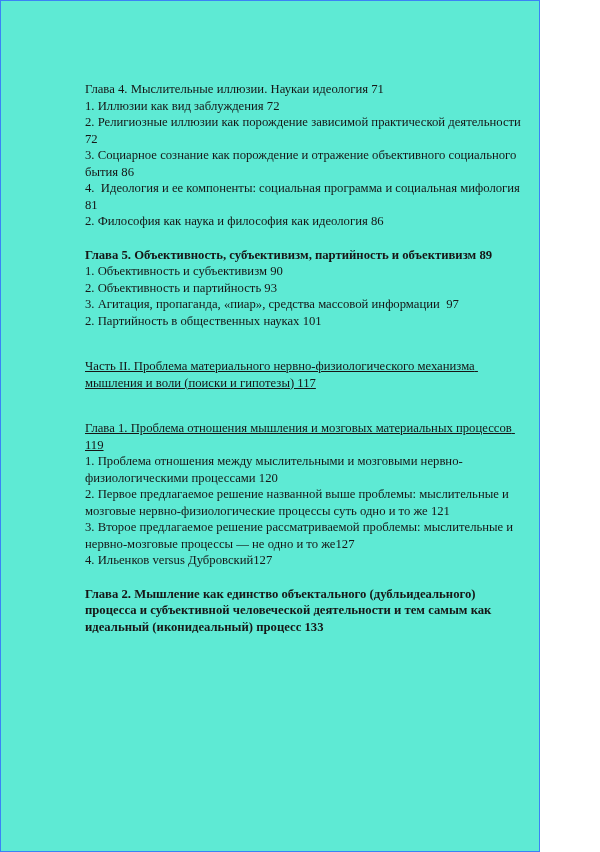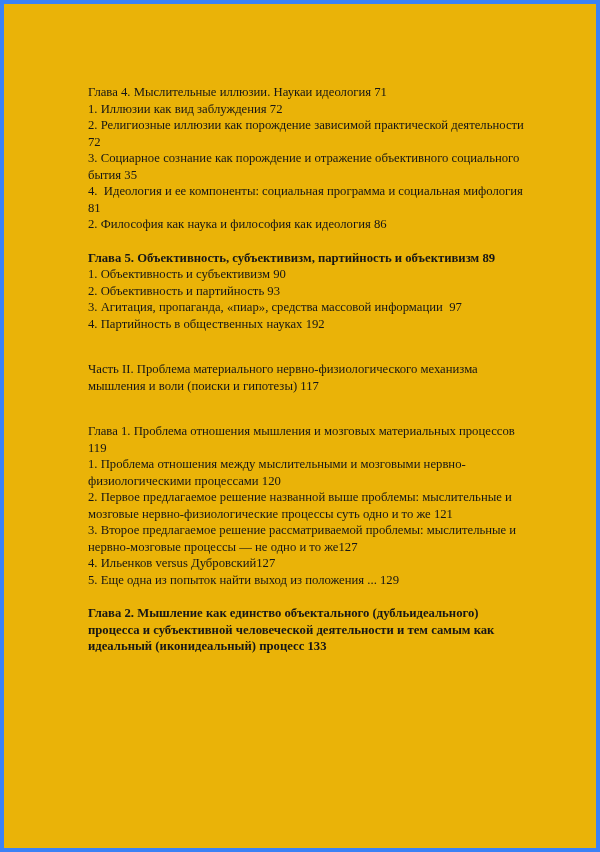--- a/index.html
+++ b/index.html
@@ -2,71 +2,70 @@
 <html><head>
 <meta charset="utf-8">
 <style>
   html, body {
     margin: 0;
     padding: 0;
     background: #ffffff;
   }
   .page {
     position: relative;
-    width: 600px;
+    width: 540px;
     height: 852px;
-    background: #eab308;
+    background: #5eead4;
     box-sizing: border-box;
-    border: 4px solid #3b82f6;
+    border: 1px solid #3b82f6;
     overflow: hidden;
     font-family: "Liberation Serif", "DejaVu Serif", serif;
     color: #161616;
   }
   .toc {
     position: absolute;
     top: 80px;
     left: 84px;
     width: 438px;
   }
   .toc p {
     margin: 0;
     padding: 0;
     font-size: 12.7px;
     line-height: 16.5px;
     white-space: pre-wrap;
     text-align: left;
   }
   
   .gap-md { margin-top: 17px !important; font-weight: bold; }
-  .gap-lg { margin-top: 29px !important; }
+  .gap-lg { margin-top: 29px !important; text-decoration: underline; }
 </style>
 </head>
 <body>
 
 <div class="page">
   <div class="toc">
 
     <p>Глава 4. Мыслительные иллюзии. Наукаи идеология 71</p>
     <p>1. Иллюзии как вид заблуждения 72</p>
     <p>2. Религиозные иллюзии как порождение зависимой практической деятельности 72</p>
-    <p>3. Социарное сознание как порождение и отражение объективного социального бытия 35</p>
+    <p>3. Социарное сознание как порождение и отражение объективного социального бытия 86</p>
     <p>4.  Идеология и ее компоненты: социальная программа и социальная мифология 81</p>
     <p>2. Философия как наука и философия как идеология 86</p>
 
     <p class="gap-md">Глава 5. Объективность, субъективизм, партийность и объективизм 89</p>
     <p>1. Объективность и субъективизм 90</p>
     <p>2. Объективность и партийность 93</p>
     <p>3. Агитация, пропаганда, «пиар», средства массовой информации  97</p>
-    <p>4. Партийность в общественных науках 192</p>
+    <p>2. Партийность в общественных науках 101</p>
 
     <p class="gap-lg">Часть II. Проблема материального нервно-физиологического механизма мышления и воли (поиски и гипотезы) 117</p>
 
     <p class="gap-lg">Глава 1. Проблема отношения мышления и мозговых материальных процессов 119</p>
     <p>1. Проблема отношения между мыслительными и мозговыми нервно-физиологическими процессами 120</p>
     <p>2. Первое предлагаемое решение названной выше проблемы: мыслительные и мозговые нервно-физиологические процессы суть одно и то же 121</p>
     <p>3. Второе предлагаемое решение рассматриваемой проблемы: мыслительные и нервно-мозговые процессы — не одно и то же127</p>
     <p>4. Ильенков versus Дубровский127</p>
-    <p>5. Еще одна из попыток найти выход из положения ... 129</p>
 
     <p class="gap-md">Глава 2. Мышление как единство объектального (дубльидеального) процесса и субъективной человеческой деятельности и тем самым как идеальный (иконидеальный) процесс 133</p>
 
   </div>
 </div>
 
 </body></html>

